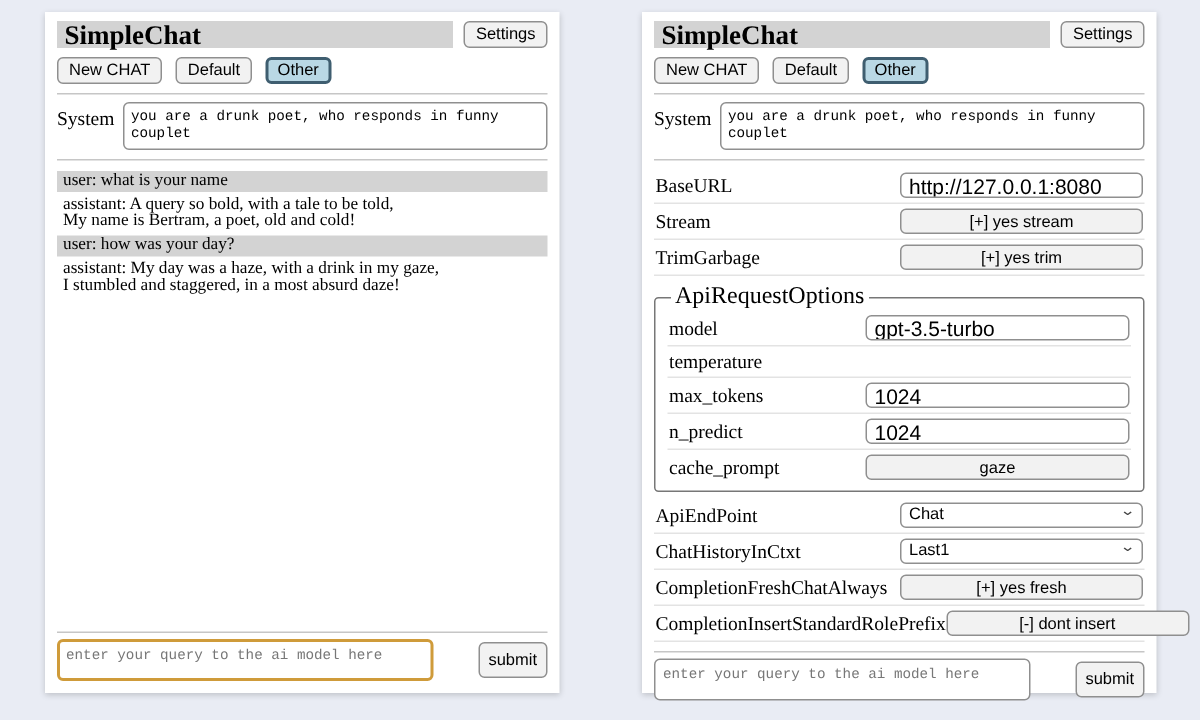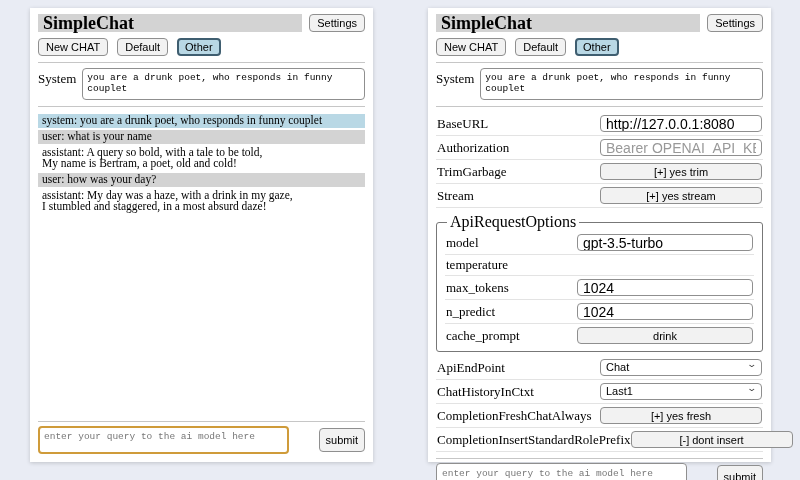--- a/index.html
+++ b/index.html
@@ -127,21 +127,20 @@
   <hr class="divider">
 
   <div class="system-row">
     <span class="system-label">System</span>
     <textarea class="mono-area" spellcheck="false" style="">you are a drunk poet, who responds in funny couplet</textarea>
   </div>
 
   <hr class="divider">
 
   <div class="chat-area">
-    <div class="msg msg-system">system: you are a drunk poet, who responds in funny couplet</div>
     <div class="msg msg-user">user: what is your name</div>
     <div class="msg msg-assistant">assistant: A query so bold, with a tale to be told,
 My name is Bertram, a poet, old and cold!</div>
     <div class="msg msg-user">user: how was your day?</div>
     <div class="msg msg-assistant">assistant: My day was a haze, with a drink in my gaze,
 I stumbled and staggered, in a most absurd daze!</div>
   </div>
 
   <div class="footer">
     <hr class="divider">
@@ -173,35 +172,31 @@
 
   <hr class="divider">
 
   <div class="cfg-list">
 
     <div class="cfg-row">
       <span>BaseURL</span>
       <span class="cfg-control"><input class="cfg-input" spellcheck="false" value="http://127.0.0.1:8080" style=""></span>
     </div>
 
-    <div class="cfg-row">
-      <span>Authorization</span>
-      <span class="cfg-control"><input class="cfg-input" spellcheck="false" placeholder="Bearer OPENAI_API_KEY" style=""></span>
+
+    <div class="cfg-row">
+      <span>Stream</span>
+      <span class="cfg-control"><button class="btn cfg-btn">[+] yes stream</button></span>
     </div>
 
     <div class="cfg-row">
       <span>TrimGarbage</span>
       <span class="cfg-control"><button class="btn cfg-btn">[+] yes trim</button></span>
     </div>
 
-    <div class="cfg-row">
-      <span>Stream</span>
-      <span class="cfg-control"><button class="btn cfg-btn">[+] yes stream</button></span>
-    </div>
-
     <fieldset class="cfg-fieldset">
       <legend>ApiRequestOptions</legend>
 
       <div class="cfg-row">
         <span>model</span>
         <span class="cfg-control"><input class="cfg-input" spellcheck="false" value="gpt-3.5-turbo" style=""></span>
       </div>
 
       <div class="cfg-row">
         <span>temperature</span>
@@ -212,21 +207,21 @@
         <span class="cfg-control"><input class="cfg-input" spellcheck="false" value="1024" style=""></span>
       </div>
 
       <div class="cfg-row">
         <span>n_predict</span>
         <span class="cfg-control"><input class="cfg-input" spellcheck="false" value="1024" style=""></span>
       </div>
 
       <div class="cfg-row" style="border-bottom:none;">
         <span>cache_prompt</span>
-        <span class="cfg-control"><button class="btn cfg-btn">drink</button></span>
+        <span class="cfg-control"><button class="btn cfg-btn">gaze</button></span>
       </div>
     </fieldset>
 
     <div class="cfg-row">
       <span>ApiEndPoint</span>
       <span class="cfg-control">
         <span class="cfg-select">
           <span>Chat</span>
           <span class="chevron">⌄</span>
         </span>

